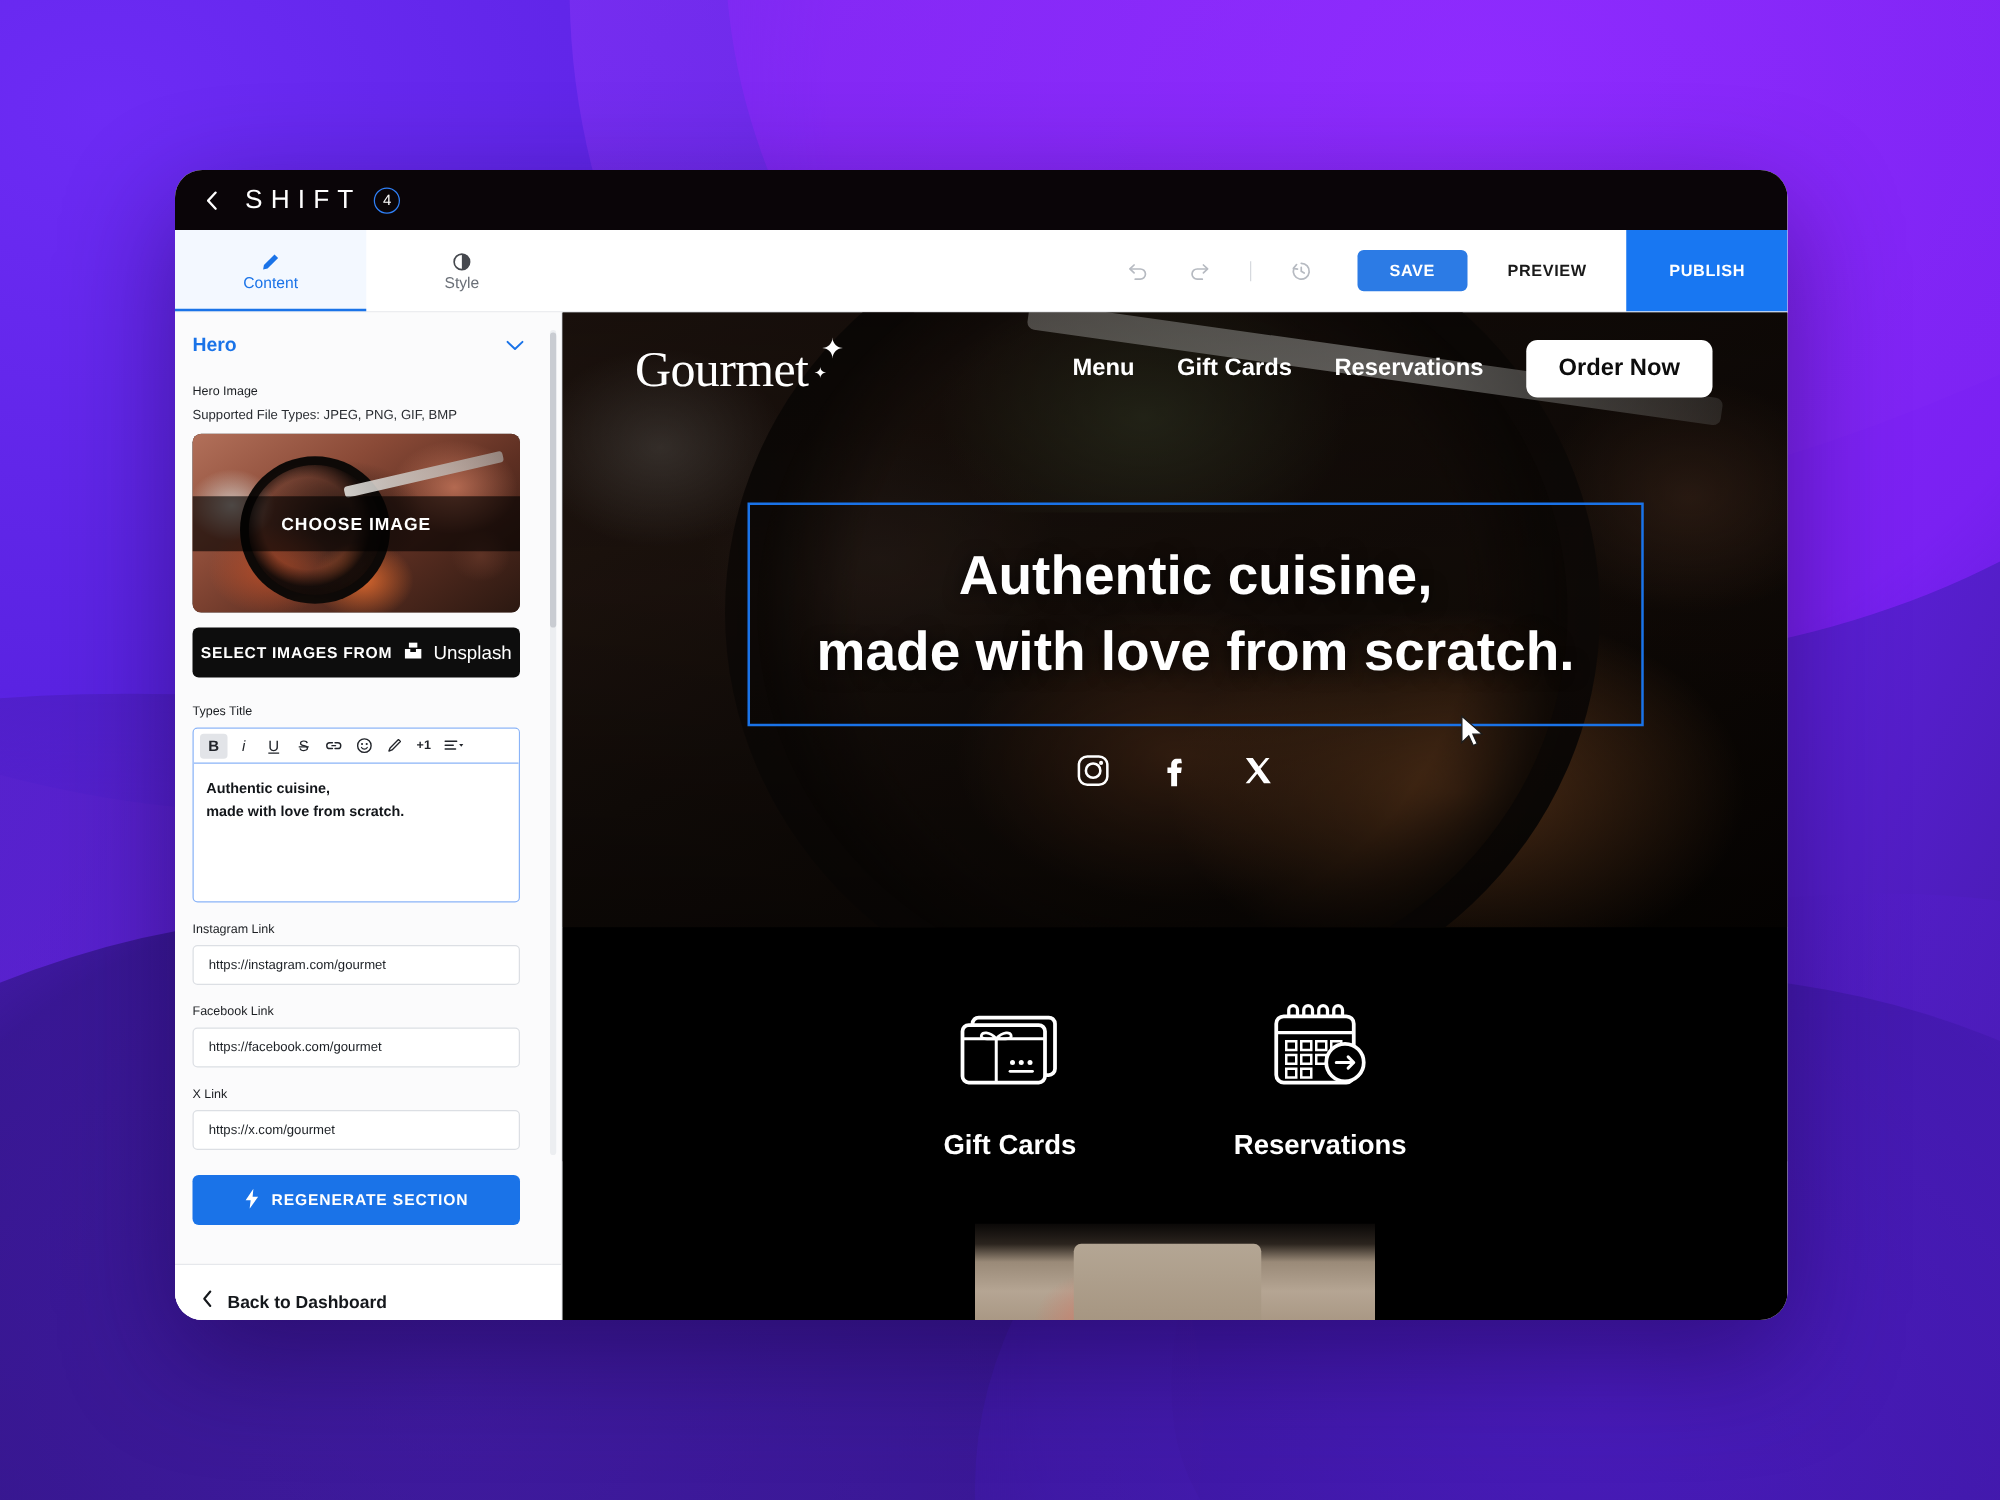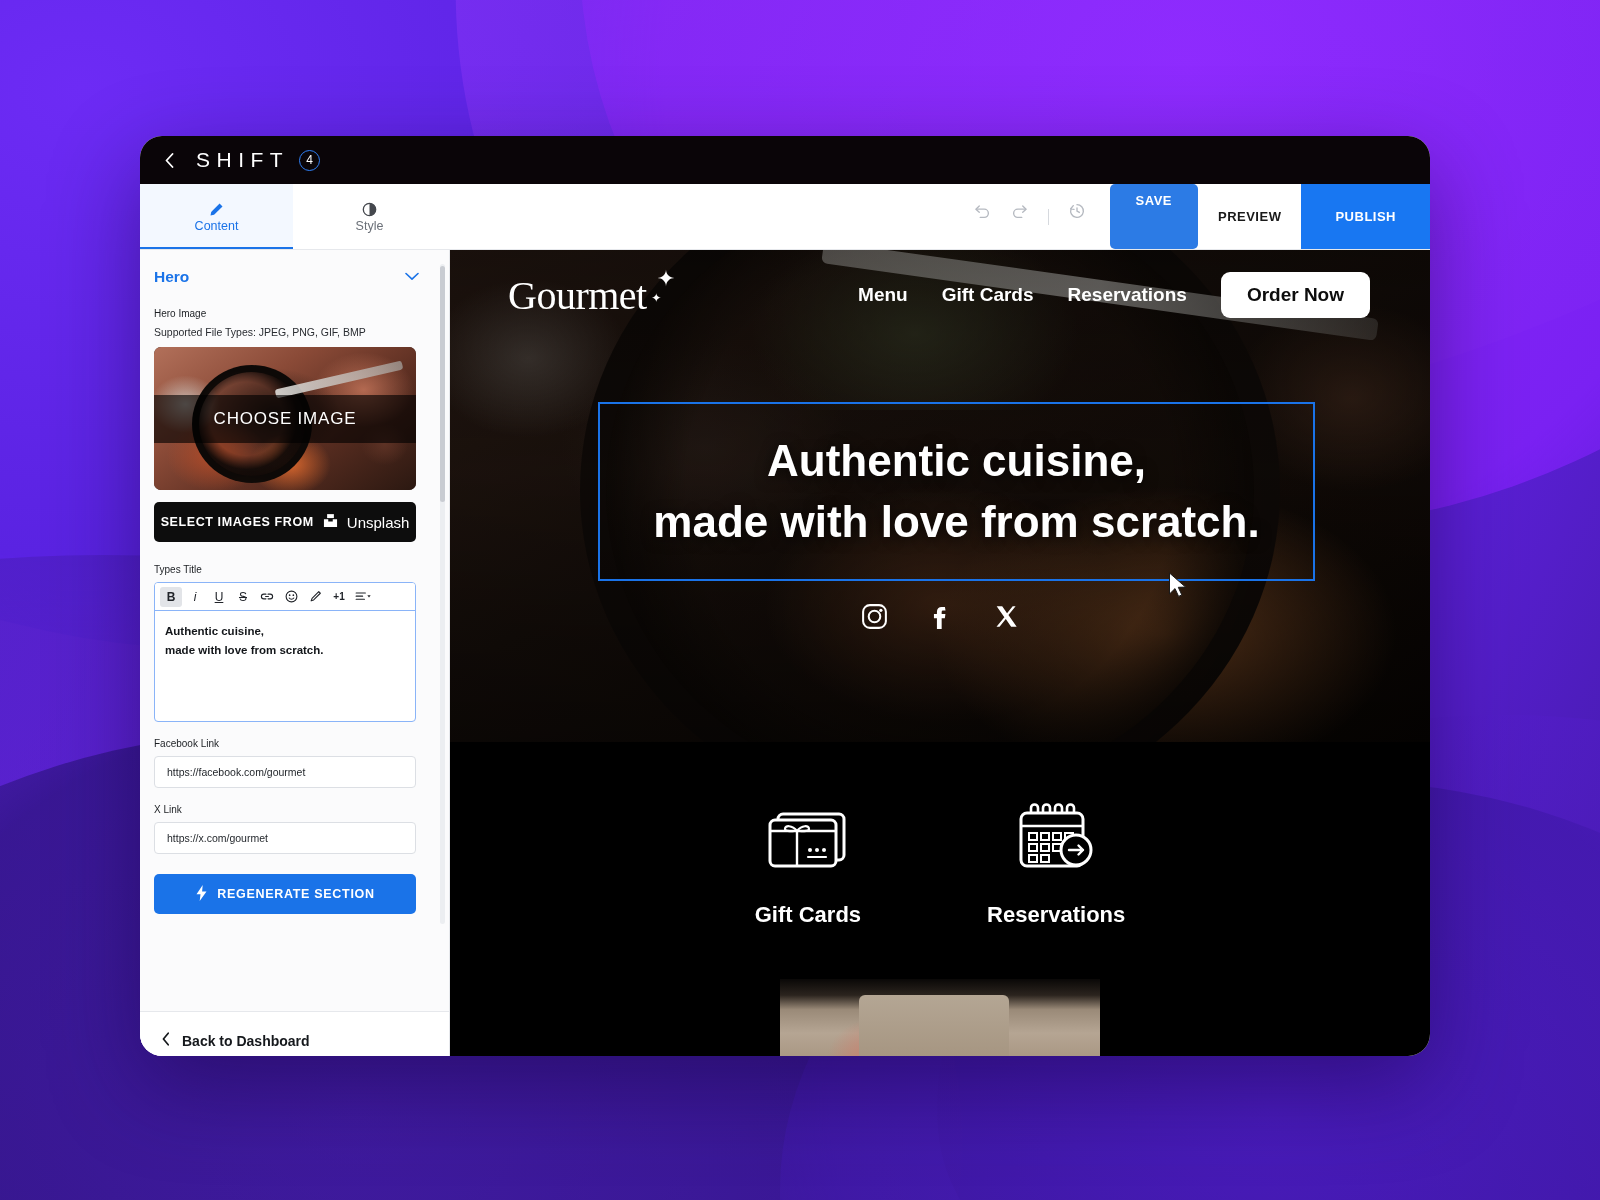--- a/index.html
+++ b/index.html
@@ -148,21 +148,22 @@
   .tab.active::after {
     content: "";
     position: absolute;
     left: 0; right: 0; bottom: 0;
     height: 2.5px;
     background: #1a73e8;
   }
   #toolbar-spacer { flex: 1; }
   #toolbar-actions {
     display: flex;
-    gap: 0;
+    align-items: center;
+    gap: 12px;
     padding-right: 0;
   }
   .tb-icon-btn {
     width: 38px; height: 53px;
     display: flex; align-items: center; justify-content: center;
     color: #b6bac1;
     cursor: pointer;
   }
   .tb-divider {
     width: 1px; height: 16px;
@@ -302,22 +303,22 @@
     border-radius: 3px;
   }
   #choose-image-overlay {
     position: absolute;
     left: 0; right: 0;
     top: 50%;
     transform: translateY(-50%);
     background: rgba(0,0,0,0.62);
     color: #fff;
     text-align: center;
-    font-size: 17px;
-    font-weight: 400;
+    font-size: 14px;
+    font-weight: 700;
     letter-spacing: 0.8px;
     padding: 14px 0;
   }
 
   #unsplash-button {
     margin-top: 12px;
     width: 262px; height: 40px;
     background: #0d0d0d;
     color: #fff;
     border-radius: 5px;
@@ -765,20 +766,24 @@
                 </svg>
               </div>
             </div>
             <div id="rte-content">
               <div>Authentic cuisine,</div>
               <div>made with love from scratch.</div>
             </div>
           </div>
         </div>
 
+        <div class="link-field-block">
+          <div class="field-label">Instagram Link</div>
+          <input class="link-input" type="text" value="https://instagram.com/gourmet" style="">
+        </div>
 
         <div class="link-field-block">
           <div class="field-label">Facebook Link</div>
           <input class="link-input" type="text" value="https://facebook.com/gourmet" style="">
         </div>
 
         <div class="link-field-block">
           <div class="field-label">X Link</div>
           <input class="link-input" type="text" value="https://x.com/gourmet" style="">
         </div>

